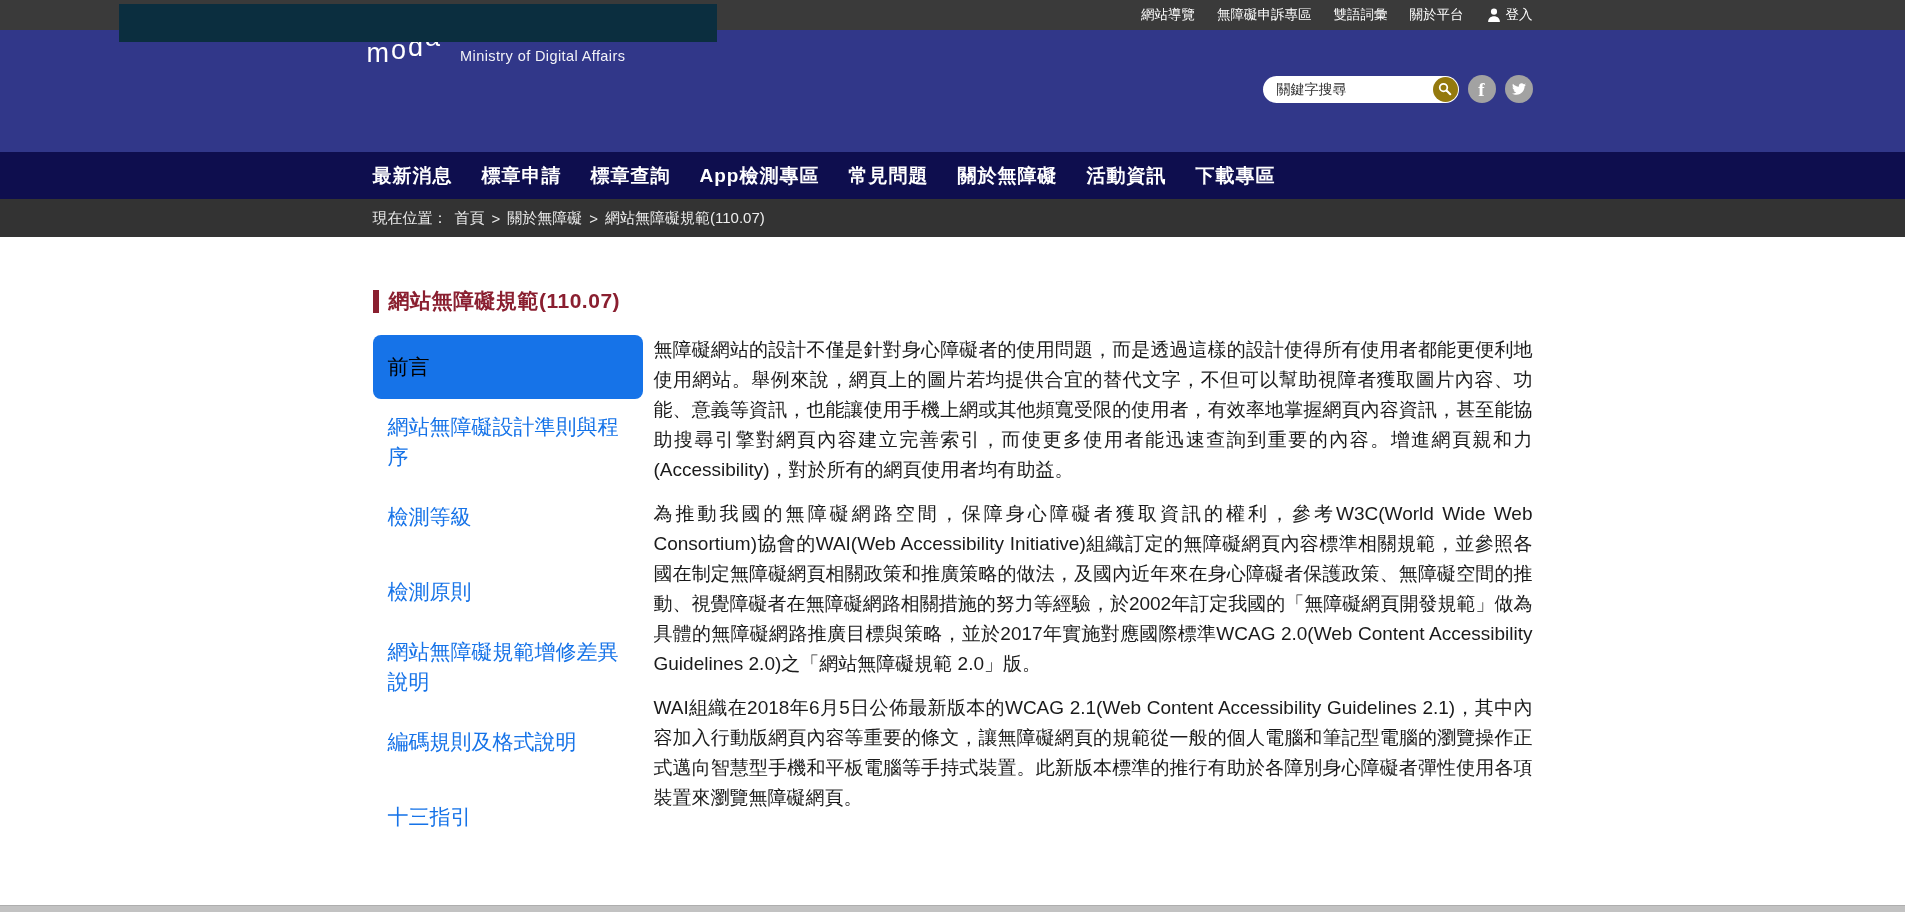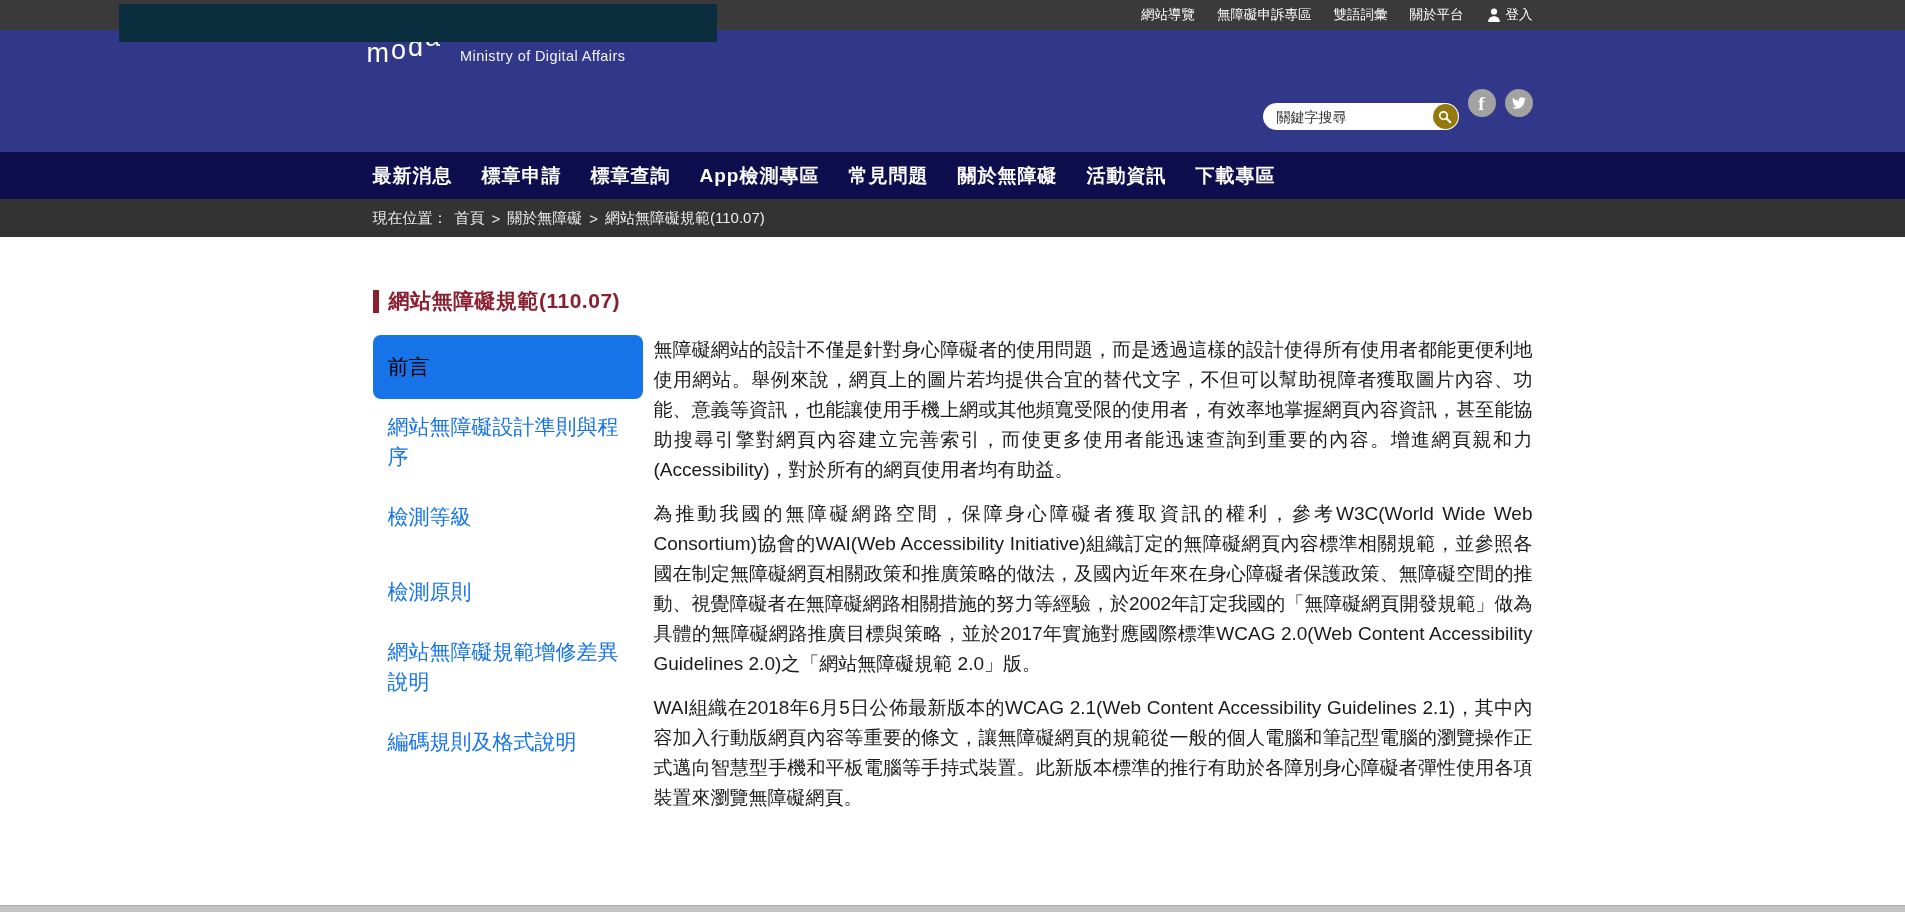--- a/index.html
+++ b/index.html
@@ -25,21 +25,21 @@
   .header .container { position: relative; height: 100%; }
   .logo-area { position: absolute; left: -6px; top: 10px; color: #ffffff; }
   .logo-row { display: flex; align-items: flex-end; }
   .logo-word { display: flex; align-items: flex-end; cursor: pointer; }
   .logo-word span { position: relative; font-size: 27px; letter-spacing: 2px; line-height: 1; font-weight: 400; }
   .lm { bottom: 0; } .lo { bottom: 3px; } .ld { bottom: 6px; } .la { bottom: 16px; font-size: 20px; }
   .ministry { font-size: 14.5px; margin-left: 18px; position: relative; bottom: 3px; letter-spacing: 0.4px; color: #f2f2f7; }
   .site-title { font-size: 25px; font-weight: bold; margin-top: 13px; letter-spacing: 1.5px; }
 
   .search-area { position: absolute; right: 0; top: 45px; display: flex; align-items: center; gap: 9px; }
-  .search-pill { position: relative; width: 196px; height: 27px; background: #ffffff; border-radius: 14px; margin-top: 28px; }
+  .search-pill { position: relative; width: 196px; height: 27px; background: #ffffff; border-radius: 14px; }
   .search-input { position: absolute; left: 0; top: 0; width: 162px; height: 27px; border: none; outline: none; background: transparent; padding: 0 0 0 14px; font-size: 14px; color: #222; border-radius: 14px; font-family: inherit; }
   .search-input::placeholder { color: #333; opacity: 1; }
   .search-btn { position: absolute; right: 1px; top: 1px; width: 25px; height: 25px; border-radius: 50%; background: #94790d; border: none; display: flex; align-items: center; justify-content: center; cursor: pointer; padding: 0; }
   .social { width: 28px; height: 28px; border-radius: 50%; background: #a2a2a2; display: flex; align-items: center; justify-content: center; color: #fff; cursor: pointer; }
   .fb-f { font-size: 19px; font-weight: bold; font-family: "Liberation Serif", serif; position: relative; top: 1px; }
 
   
   .mainnav { height: 47px; background: #0e0e4e; }
   .mainnav .container { display: flex; align-items: center; height: 100%; gap: 29px; }
   .nav-item { color: #ffffff; font-size: 19px; font-weight: bold; text-decoration: none; letter-spacing: 1px; white-space: nowrap; }
@@ -155,20 +155,21 @@
       <h1 class="page-title">網站無障礙規範(110.07)</h1>
     </div>
     <div class="content-row">
       <ul class="side-nav" id="side-nav">
           <li class="side-item active">前言</li>
           <li class="side-item">網站無障礙設計準則與程序</li>
           <li class="side-item">檢測等級</li>
           <li class="side-item">檢測原則</li>
           <li class="side-item">網站無障礙規範增修差異說明</li>
           <li class="side-item">編碼規則及格式說明</li>
+          <li class="side-item">十三指引</li>
         </ul>
       <div class="article" id="article">
           <p>無障礙網站的設計不僅是針對身心障礙者的使用問題，而是透過這樣的設計使得所有使用者都能更便利地使用網站。舉例來說，網頁上的圖片若均提供合宜的替代文字，不但可以幫助視障者獲取圖片內容、功能、意義等資訊，也能讓使用手機上網或其他頻寬受限的使用者，有效率地掌握網頁內容資訊，甚至能協助搜尋引擎對網頁內容建立完善索引，而使更多使用者能迅速查詢到重要的內容。增進網頁親和力(Accessibility)，對於所有的網頁使用者均有助益。</p>
           <p>為推動我國的無障礙網路空間，保障身心障礙者獲取資訊的權利，參考W3C(World Wide Web Consortium)協會的WAI(Web Accessibility Initiative)組織訂定的無障礙網頁內容標準相關規範，並參照各國在制定無障礙網頁相關政策和推廣策略的做法，及國內近年來在身心障礙者保護政策、無障礙空間的推動、視覺障礙者在無障礙網路相關措施的努力等經驗，於2002年訂定我國的「無障礙網頁開發規範」做為具體的無障礙網路推廣目標與策略，並於2017年實施對應國際標準WCAG 2.0(Web Content Accessibility Guidelines 2.0)之「網站無障礙規範 2.0」版。</p>
           <p>WAI組織在2018年6月5日公佈最新版本的WCAG 2.1(Web Content Accessibility Guidelines 2.1)，其中內容加入行動版網頁內容等重要的條文，讓無障礙網頁的規範從一般的個人電腦和筆記型電腦的瀏覽操作正式邁向智慧型手機和平板電腦等手持式裝置。此新版本標準的推行有助於各障別身心障礙者彈性使用各項裝置來瀏覽無障礙網頁。</p>
         </div>
     </div>
   </div>
 </div>
 

